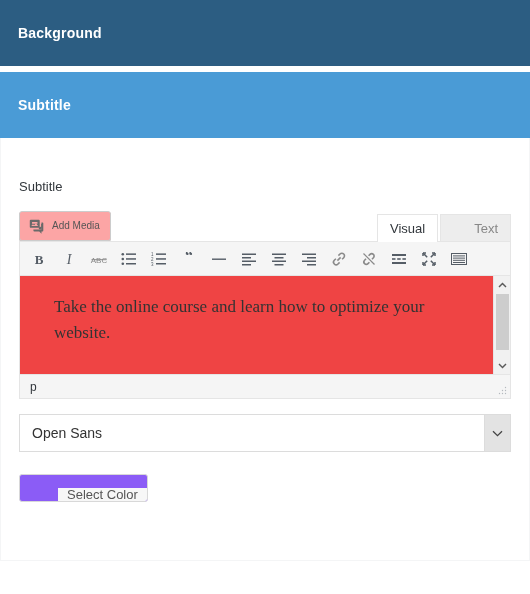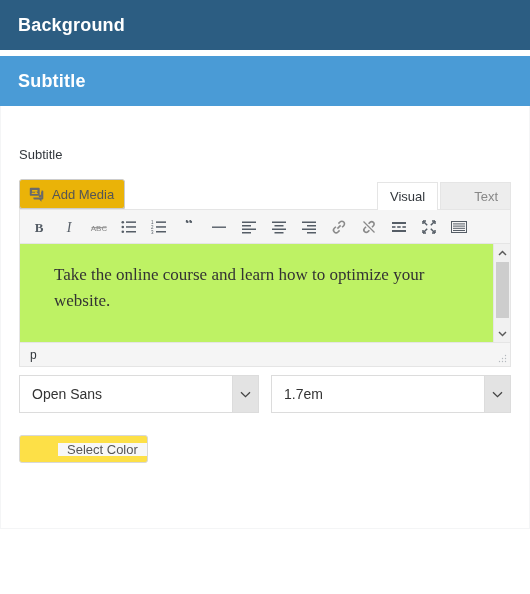--- a/index.html
+++ b/index.html
@@ -13,26 +13,26 @@
   .screen {
     width: 530px; height: 594px;
     position: relative;
     overflow: hidden;
     background: #ffffff;
   }
 
   
   .accordion { width: 530px; }
   .acc-header {
-    height: 50px;
+    height: 66px;
     display: flex;
     align-items: center;
     padding-left: 18px;
     color: #ffffff;
-    font-size: 18px;
+    font-size: 14px;
     font-weight: bold;
     letter-spacing: .2px;
     cursor: pointer;
     user-select: none;
   }
   .acc-header.collapsed { background: #2c5d82; }
   .acc-header.active    { background: #4a9bd6; }
   .acc-sep { height: 3px; background: #ffffff; }
 
   
@@ -59,25 +59,25 @@
     justify-content: space-between;
     height: 32px;
     position: relative;
   }
   .add-media-btn {
     display: inline-flex;
     align-items: center;
     gap: 6px;
     height: 30px;
     padding: 0 10px 0 8px;
-    background: #eab308;
+    background: #fca5a5;
     border: 1px solid #ccc;
     border-radius: 3px;
     color: #555;
-    font-size: 13px;
+    font-size: 10px;
     line-height: 1;
     cursor: pointer;
     box-shadow: 0 1px 0 #ccc;
   }
   .media-icon { width: 18px; height: 18px; display: block; }
 
   .editor-tabs { display: flex; align-items: flex-start; height: 28px; margin-left: 42px; }
   .ed-tab {
     font-size: 13px;
     padding: 6px 12px 5px 12px;
@@ -122,21 +122,21 @@
     display: flex;
     align-items: center;
     justify-content: center;
     cursor: pointer;
     color: #555d66;
   }
   .tb-btn svg { display: block; }
 
   .editor-area {
     height: 98px;
-    background: #bef264;
+    background: #ef4444;
     position: relative;
     overflow: hidden;
   }
   .editor-content {
     font-family: "Liberation Serif", serif;
     font-size: 17px;
     line-height: 1.55;
     color: #333;
     padding: 18px 40px 0 34px;
   }
@@ -179,21 +179,21 @@
   .resize-grip {
     position: absolute;
     right: 3px; bottom: 3px;
     width: 10px; height: 10px;
   }
 
   
   .select-row {
     display: flex;
     gap: 12px;
-    margin-top: 8px;
+    margin-top: 15px;
   }
   .sel {
     flex: 1 1 0;
     height: 38px;
     border: 1px solid #dcdcdc;
     background: #ffffff;
     display: flex;
     align-items: center;
     justify-content: space-between;
     cursor: pointer;
@@ -213,24 +213,24 @@
     display: flex;
     align-items: center;
     justify-content: center;
     color: #444;
   }
 
   
   .color-row { margin-top: 22px; }
   .color-btn {
     display: inline-flex;
-    align-items: center;
+    align-items: flex-end;
     height: 28px;
     border: 1px solid #d8d8d8;
-    background: #fde047;
+    background: #8b5cf6;
     border-radius: 3px;
     cursor: pointer;
     overflow: hidden;
   }
   .color-swatch {
     width: 38px;
     background: #ff0000;
     border-right: 1px solid #d8d8d8;
   }
   .color-label {
@@ -454,28 +454,20 @@
 
         <div class="sel">
           <span class="sel-value">Open Sans</span>
           <span class="sel-arrow">
             <svg width="11" height="7" viewBox="0 0 11 7" fill="none" stroke="#444" stroke-width="1.3">
                 <path d="M1 1.3 5.5 5.6 10 1.3"></path>
               </svg>
           </span>
         </div>
 
-        <div class="sel">
-          <span class="sel-value">1.7em</span>
-          <span class="sel-arrow">
-            <svg width="11" height="7" viewBox="0 0 11 7" fill="none" stroke="#444" stroke-width="1.3">
-                <path d="M1 1.3 5.5 5.6 10 1.3"></path>
-              </svg>
-          </span>
-        </div>
       </div>
 
       <div class="color-row">
         <div class="color-btn">
           <span class="color-swatch" style="background: rgb(255, 0, 0);"></span>
           <span class="color-label">Select Color</span>
         </div>
       </div>
 
     </div>

